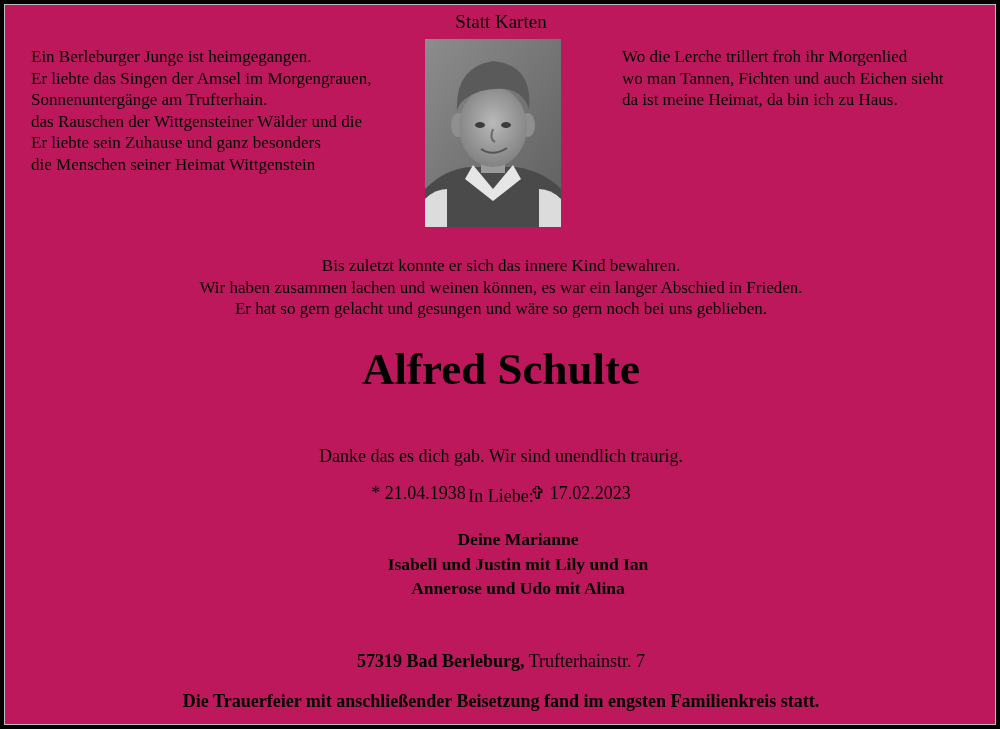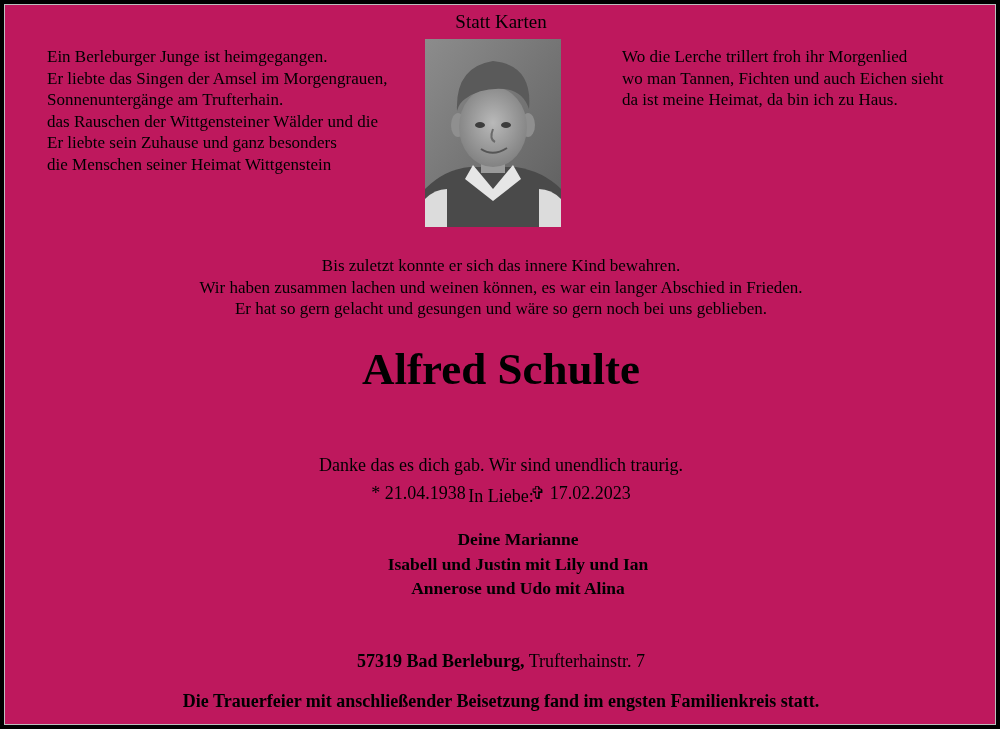--- a/index.html
+++ b/index.html
@@ -1,28 +1,28 @@
 <!DOCTYPE html>
 <html><head>
   <meta charset="utf-8">
   <style>
     html, body { margin: 0; padding: 0; background: #000; }
     body { width: 1000px; height: 729px; position: relative; overflow: hidden; font-family: "Liberation Serif", "DejaVu Serif", serif; color: #000; }
     .page { position: absolute; left: 4px; top: 4px; width: 992px; height: 721px; background: #be185d; border: 1px solid #bdbdbd; box-sizing: border-box; }
     .abs { position: absolute; }
     .header-title { left: 0; width: 992px; top: 6px; text-align: center; font-size: 19px; }
-    .left-poem { left: 26px; top: 41px; font-size: 17px; line-height: 21.5px; margin-left: 16px; }
+    .left-poem { left: 26px; top: 41px; font-size: 17px; line-height: 21.5px; }
     .right-poem { left: 617px; top: 41px; font-size: 17px; line-height: 21.5px; }
     .photo { left: 420px; top: 34px; width: 136px; height: 188px; background: #7a7a7a; overflow: hidden; }
     .intro { left: 0; width: 992px; top: 250px; text-align: center; font-size: 17px; line-height: 21.5px; }
     .name { left: 0; width: 992px; top: 334px; text-align: center; font-size: 45px; font-weight: bold; line-height: 60px; }
     .dates { left: 0; width: 992px; top: 397px; text-align: center; font-size: 18px; }
     .dates span { display: inline-block; margin-top: 40px; }
     .dates .birth { margin-right: 60px; }
-    .thanks { left: 0; width: 992px; top: 441px; text-align: center; font-size: 18px; margin-top: 9px; }
+    .thanks { left: 0; width: 992px; top: 441px; text-align: center; font-size: 18px; }
     .love { left: 0; width: 992px; top: 481px; text-align: center; font-size: 18px; }
     .family { left: 0; width: 992px; top: 522px; text-align: center; font-size: 17.5px; font-weight: bold; line-height: 24.5px; padding-left: 17px; }
     .address { left: 0; width: 992px; top: 646px; text-align: center; font-size: 18px; }
     .address b { font-weight: bold; }
     .funeral { left: 0; width: 992px; top: 686px; text-align: center; font-size: 18px; font-weight: bold; }
     .line { display: block; white-space: nowrap; }
   </style>
 </head>
 <body>
 

